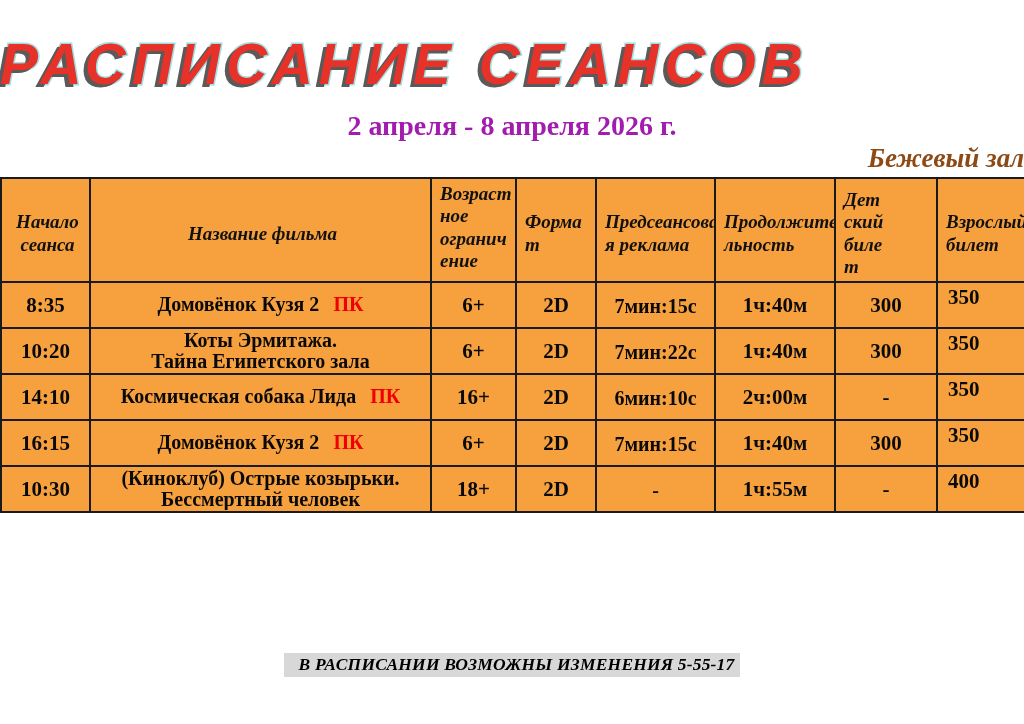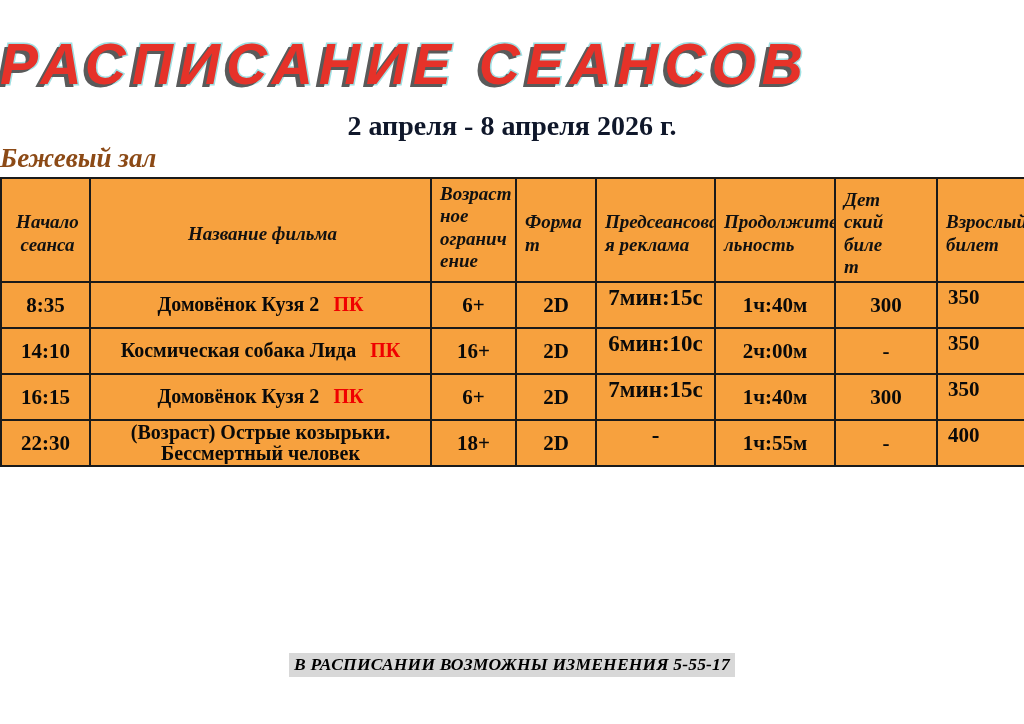--- a/index.html
+++ b/index.html
@@ -31,29 +31,29 @@
     white-space: nowrap;
   }
   .date-range {
     position: absolute;
     top: 110px;
     left: 0;
     width: 100%;
     text-align: center;
     font-weight: bold;
     font-size: 28px;
-    color: #0f172a;
+    color: #a21caf;
     white-space: nowrap;
   }
   .hall-name {
     position: absolute;
     top: 143px;
     left: 0;
     width: 100%;
-    text-align: left;
+    text-align: right;
     font-weight: bold;
     font-style: italic;
     font-size: 27px;
     color: var(--hall-brown, #8c4a16);
     white-space: nowrap;
   }
   table.schedule {
     position: absolute;
     top: 177px;
     left: 0;
@@ -83,40 +83,40 @@
   table.schedule td {
     height: 46px;
     font-weight: bold;
     font-size: 21px;
     line-height: 1.05;
     color: #0a0a0a;
     text-align: center;
     vertical-align: middle;
     padding: 1px 2px;
   }
-  table.schedule td.c-ads   { vertical-align: top; padding-top: 3px; font-size: 23px; }
+  table.schedule td.c-ads   { vertical-align: top; padding-top: 13px; font-size: 20px; }
   table.schedule td.c-adult { vertical-align: top; text-align: left; padding: 3px 0 0 10px; }
   table.schedule td.c-title { font-size: 20px; border-radius: 10px; }
   .pk-mark { color: var(--pk-red, #f00000); margin-left: 14px; font-weight: bold; }
   .footer-note {
     position: absolute;
     top: 653px;
     left: 0;
     width: 100%;
     text-align: center;
   }
   .footer-note span {
     display: inline-block;
     background: var(--footer-gray, #d8d8d8);
     font-weight: bold;
     font-style: italic;
     font-size: 17.5px;
     letter-spacing: 0.2px;
     color: #000000;
-    padding: 1px 5px 2px 5px;
+    padding: 1px 5px 2px 14px;
     white-space: nowrap;
   }
 </style>
 </head>
 <body>
 
 <div class="page">
 
   <div class="main-title">РАСПИСАНИЕ СЕАНСОВ</div>
 
@@ -163,42 +163,53 @@
           <td class="c-time">8:35</td>
           <td class="c-title">Домовёнок Кузя 2<span class="pk-mark">ПК</span></td>
           <td class="c-age">6+</td>
           <td class="c-format">2D</td>
           <td class="c-ads">7мин:15с</td>
           <td class="c-duration">1ч:40м</td>
           <td class="c-child">300</td>
           <td class="c-adult">350</td>
         </tr>
         <tr>
+          <td class="c-time">10:20</td>
+          <td class="c-title">Коты Эрмитажа.
+Тайна Египетского зала</td>
+          <td class="c-age">6+</td>
+          <td class="c-format">2D</td>
+          <td class="c-ads">7мин:22с</td>
+          <td class="c-duration">1ч:40м</td>
+          <td class="c-child">300</td>
+          <td class="c-adult">350</td>
+        </tr>
+        <tr>
           <td class="c-time">14:10</td>
           <td class="c-title">Космическая собака Лида<span class="pk-mark">ПК</span></td>
           <td class="c-age">16+</td>
           <td class="c-format">2D</td>
           <td class="c-ads">6мин:10с</td>
           <td class="c-duration">2ч:00м</td>
           <td class="c-child">-</td>
           <td class="c-adult">350</td>
         </tr>
         <tr>
           <td class="c-time">16:15</td>
           <td class="c-title">Домовёнок Кузя 2<span class="pk-mark">ПК</span></td>
           <td class="c-age">6+</td>
           <td class="c-format">2D</td>
           <td class="c-ads">7мин:15с</td>
           <td class="c-duration">1ч:40м</td>
           <td class="c-child">300</td>
           <td class="c-adult">350</td>
         </tr>
         <tr>
-          <td class="c-time">22:30</td>
-          <td class="c-title">(Возраст) Острые козырьки.
+          <td class="c-time">10:30</td>
+          <td class="c-title">(Киноклуб) Острые козырьки.
 Бессмертный человек</td>
           <td class="c-age">18+</td>
           <td class="c-format">2D</td>
           <td class="c-ads">-</td>
           <td class="c-duration">1ч:55м</td>
           <td class="c-child">-</td>
           <td class="c-adult">400</td>
         </tr>
       </tbody>
   </table>

